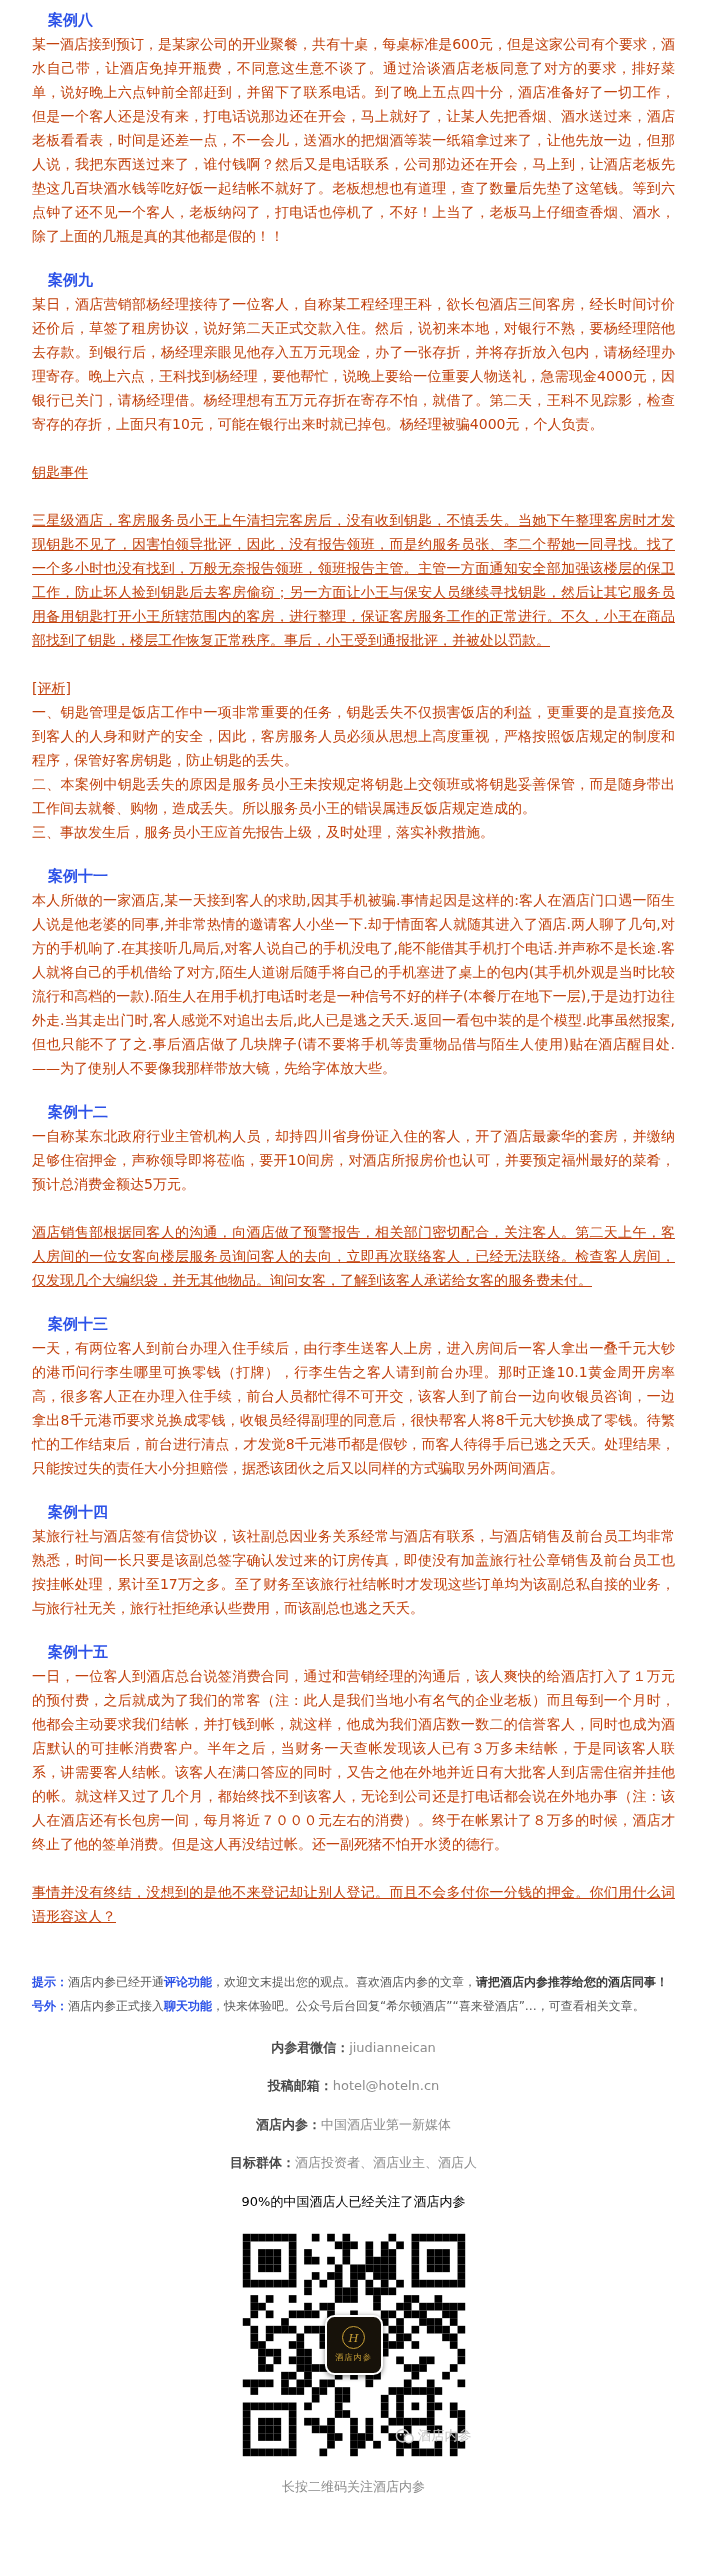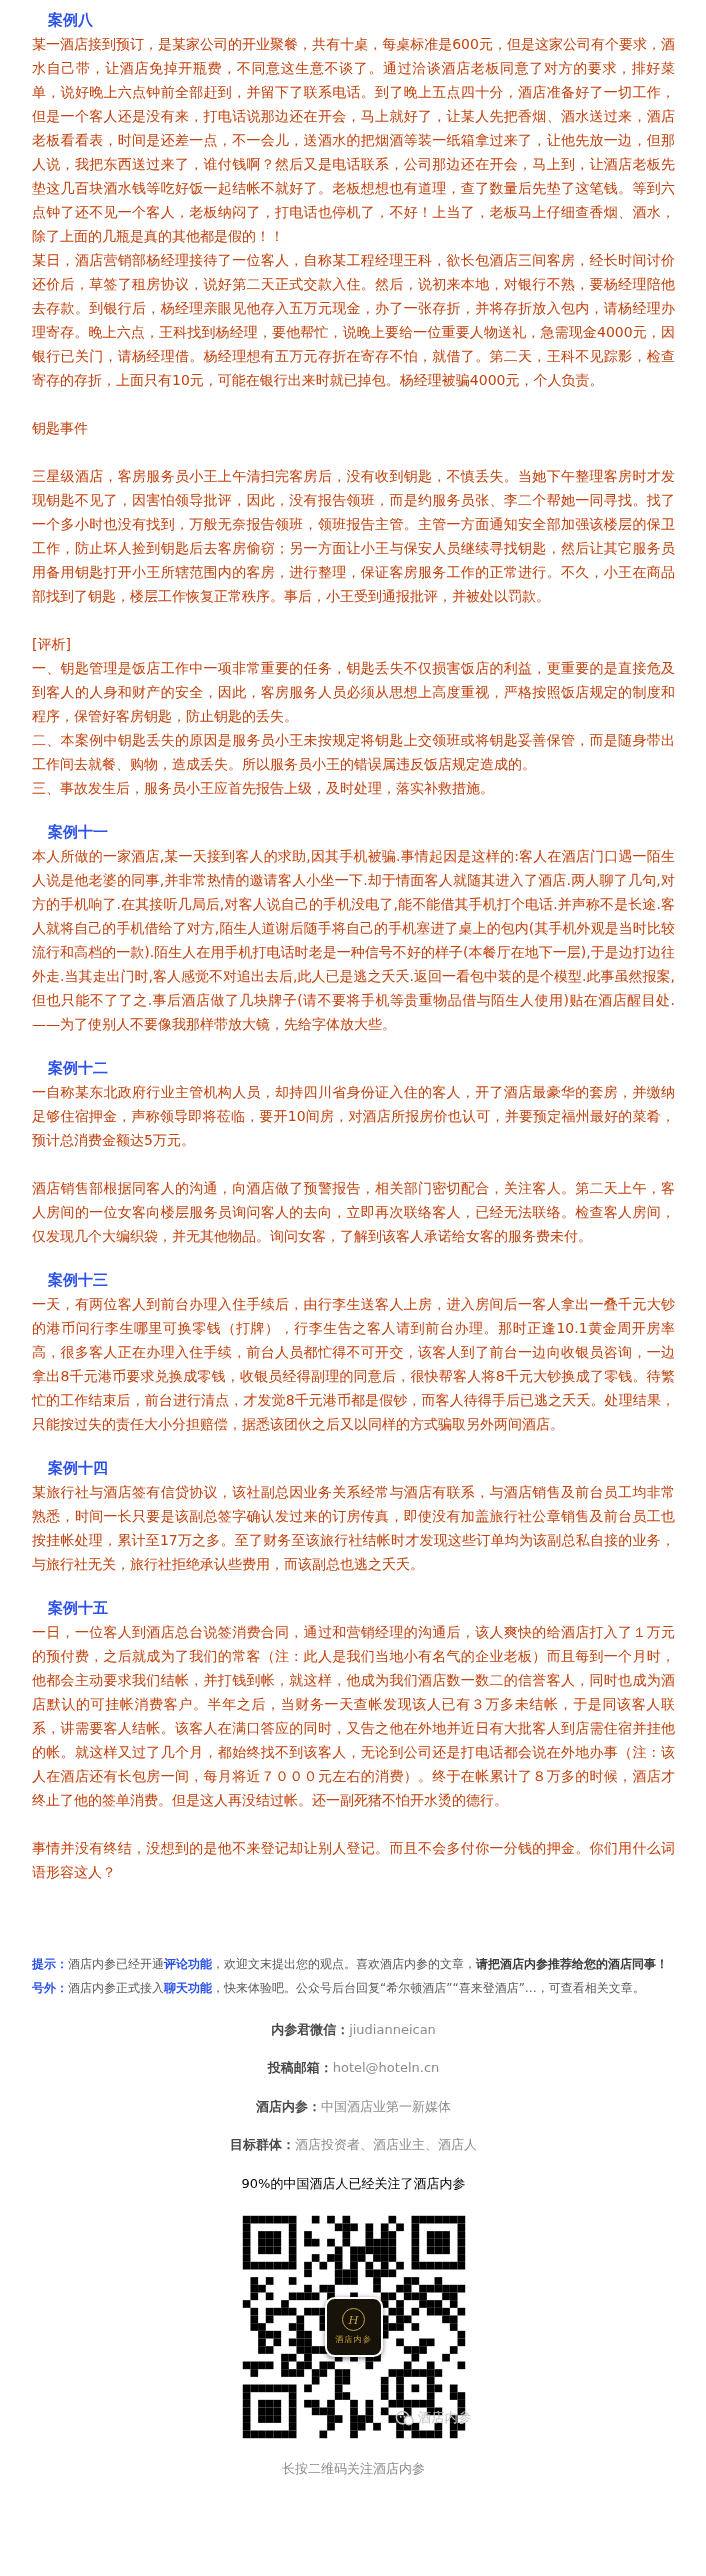--- a/index.html
+++ b/index.html
@@ -1,22 +1,22 @@
 <!DOCTYPE html>
 <html><head>
 <meta charset="utf-8">
 <style>
   html,body{margin:0;padding:0;background:#ffffff;}
   body{width:707px;font-family:"DejaVu Sans","Liberation Sans",sans-serif;}
   .page{width:707px;min-height:2576px;box-sizing:border-box;padding:7.7px 32px 23px;}
   .case-title{font-size:15px;font-weight:bold;color:#2c52e8;line-height:24px;margin:20px 16px 0;}
   .case-title.first{margin-top:0;}
   p.body{margin:0;font-size:14px;line-height:24px;color:#c2410c;text-align:justify;word-break:break-all;}
-  p.body.mt{margin-top:24px;}
-  .tips{margin-top:68px;}
+  p.body.mt{margin-top:24px;text-decoration:underline;}
+  .tips{margin-top:42px;}
   .tips p{margin:0;font-size:12px;line-height:24px;color:#595959;text-align:justify;}
   .blue-bold{color:#2c52e8;font-weight:bold;}
   .dark-bold{color:#3e3e3e;font-weight:bold;}
   .footer{margin-top:18px;text-align:center;}
   .footer p{margin:14px;font-size:13px;line-height:24.5px;color:#8c8c8c;}
   .footer .lbl{font-weight:bold;color:#4a4a4a;}
   .footer .slogan{color:#000000;}
   .qr-wrap{position:relative;width:232px;margin:14.4px auto 0;height:232px;}
   .qr-wrap svg{display:block;}
   .qr-logo{position:absolute;left:50%;top:50%;transform:translate(-50%,-50%);
@@ -32,20 +32,21 @@
   .qr-caption{margin:11.5px 0 0;text-align:center;font-size:14px;color:#767676;line-height:21px;}
 </style>
 </head>
 <body>
 
 <div class="page">
 
   <h3 class="case-title first">案例八</h3>
   <p class="body">某一酒店接到预订，是某家公司的开业聚餐，共有十桌，每桌标准是600元，但是这家公司有个要求，酒水自己带，让酒店免掉开瓶费，不同意这生意不谈了。通过洽谈酒店老板同意了对方的要求，排好菜单，说好晚上六点钟前全部赶到，并留下了联系电话。到了晚上五点四十分，酒店准备好了一切工作，但是一个客人还是没有来，打电话说那边还在开会，马上就好了，让某人先把香烟、酒水送过来，酒店老板看看表，时间是还差一点，不一会儿，送酒水的把烟酒等装一纸箱拿过来了，让他先放一边，但那人说，我把东西送过来了，谁付钱啊？然后又是电话联系，公司那边还在开会，马上到，让酒店老板先垫这几百块酒水钱等吃好饭一起结帐不就好了。老板想想也有道理，查了数量后先垫了这笔钱。等到六点钟了还不见一个客人，老板纳闷了，打电话也停机了，不好！上当了，老板马上仔细查香烟、酒水，除了上面的几瓶是真的其他都是假的！！</p>
 
+  <h3 class="case-title">案例九</h3>
   <p class="body">某日，酒店营销部杨经理接待了一位客人，自称某工程经理王科，欲长包酒店三间客房，经长时间讨价还价后，草签了租房协议，说好第二天正式交款入住。然后，说初来本地，对银行不熟，要杨经理陪他去存款。到银行后，杨经理亲眼见他存入五万元现金，办了一张存折，并将存折放入包内，请杨经理办理寄存。晚上六点，王科找到杨经理，要他帮忙，说晚上要给一位重要人物送礼，急需现金4000元，因银行已关门，请杨经理借。杨经理想有五万元存折在寄存不怕，就借了。第二天，王科不见踪影，检查寄存的存折，上面只有10元，可能在银行出来时就已掉包。杨经理被骗4000元，个人负责。</p>
 
   <p class="body mt">钥匙事件</p>
   <p class="body mt">三星级酒店，客房服务员小王上午清扫完客房后，没有收到钥匙，不慎丢失。当她下午整理客房时才发现钥匙不见了，因害怕领导批评，因此，没有报告领班，而是约服务员张、李二个帮她一同寻找。找了一个多小时也没有找到，万般无奈报告领班，领班报告主管。主管一方面通知安全部加强该楼层的保卫工作，防止坏人捡到钥匙后去客房偷窃；另一方面让小王与保安人员继续寻找钥匙，然后让其它服务员用备用钥匙打开小王所辖范围内的客房，进行整理，保证客房服务工作的正常进行。不久，小王在商品部找到了钥匙，楼层工作恢复正常秩序。事后，小王受到通报批评，并被处以罚款。</p>
   <p class="body mt">[评析]</p>
   <p class="body">一、钥匙管理是饭店工作中一项非常重要的任务，钥匙丢失不仅损害饭店的利益，更重要的是直接危及到客人的人身和财产的安全，因此，客房服务人员必须从思想上高度重视，严格按照饭店规定的制度和程序，保管好客房钥匙，防止钥匙的丢失。</p>
   <p class="body">二、本案例中钥匙丢失的原因是服务员小王未按规定将钥匙上交领班或将钥匙妥善保管，而是随身带出工作间去就餐、购物，造成丢失。所以服务员小王的错误属违反饭店规定造成的。</p>
   <p class="body">三、事故发生后，服务员小王应首先报告上级，及时处理，落实补救措施。</p>
 
   <h3 class="case-title">案例十一</h3>

